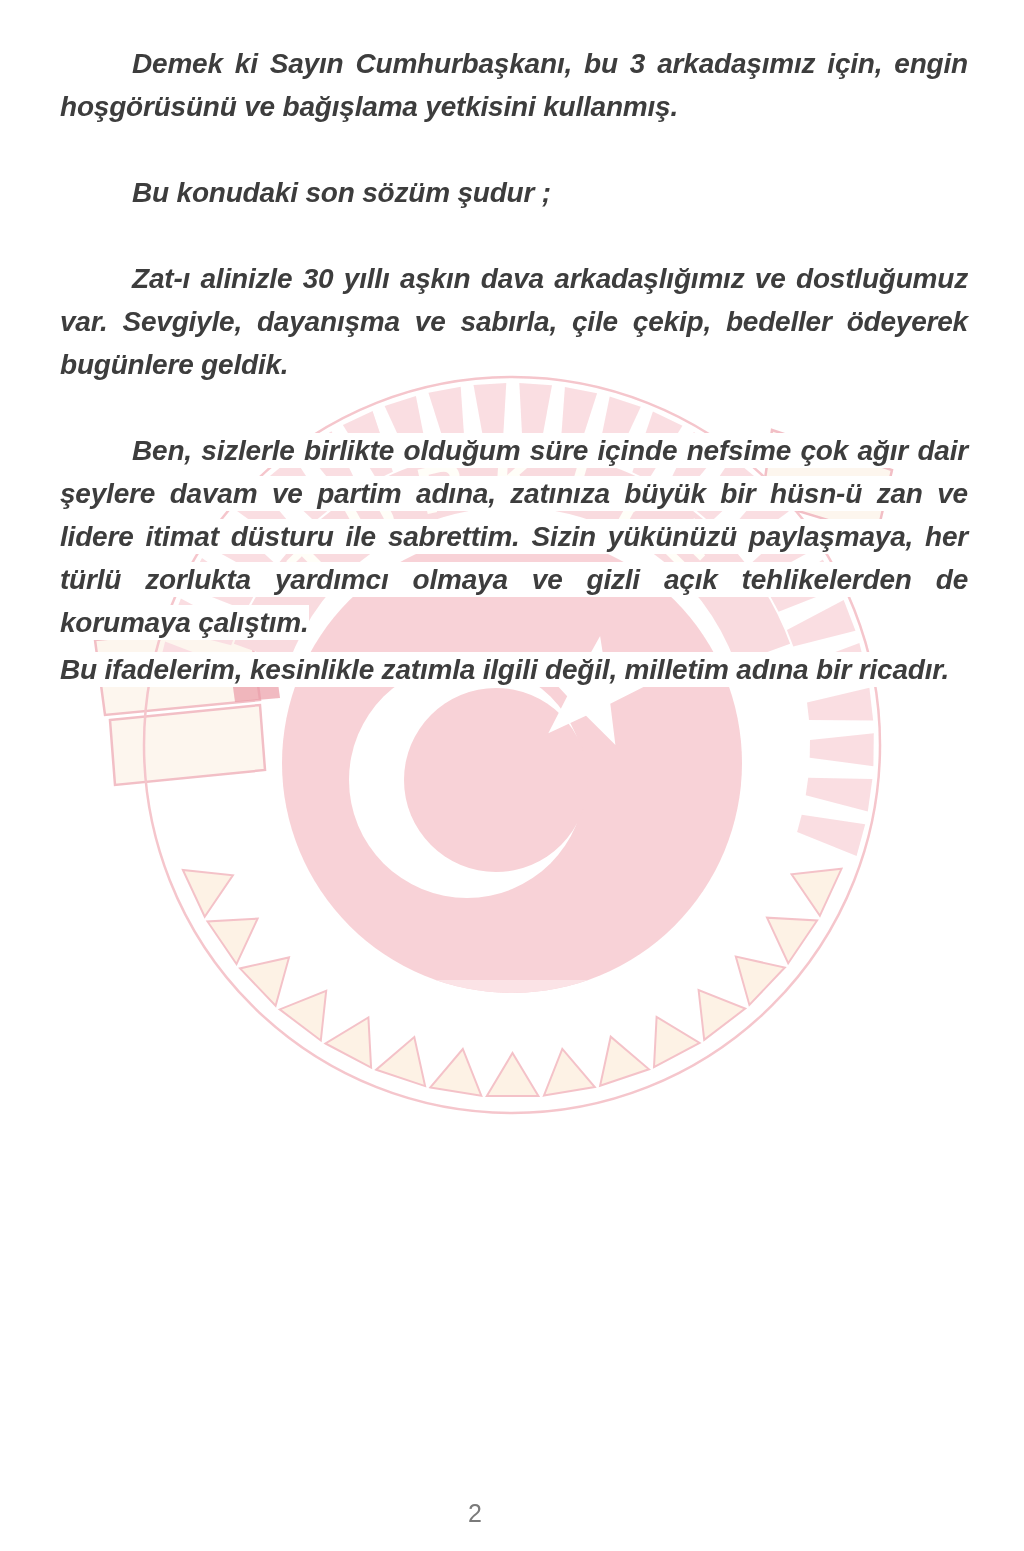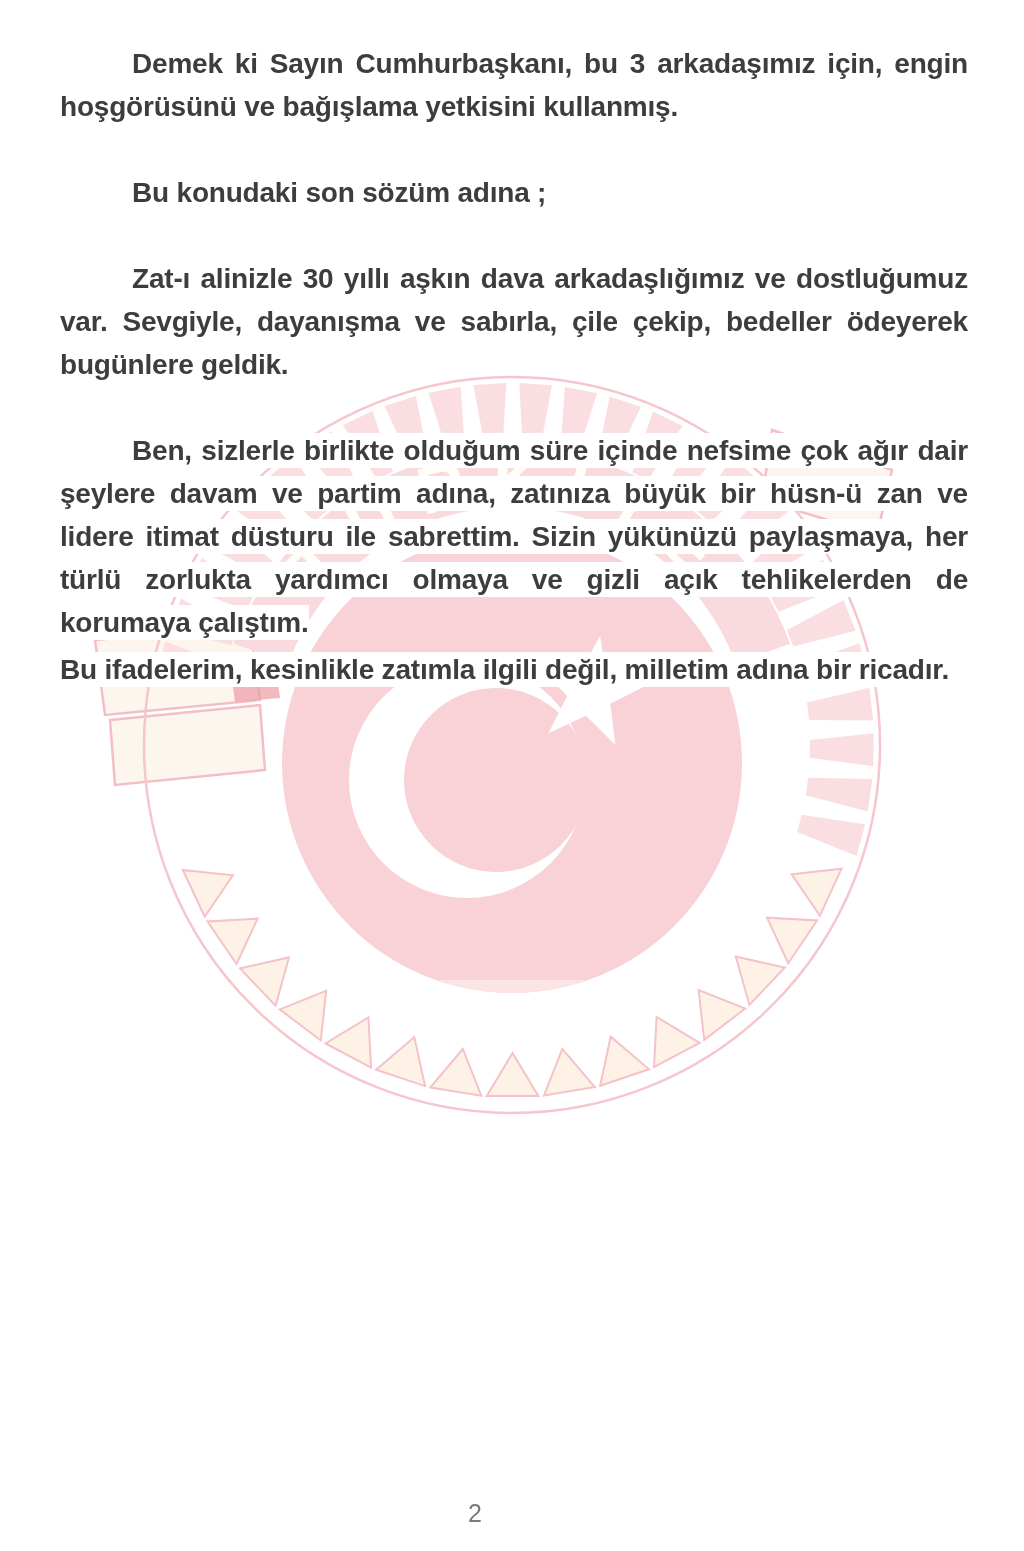--- a/index.html
+++ b/index.html
@@ -25,21 +25,21 @@
     top: 42px;
     width: 915px;
     color: #3d3d3d;
     font-family: "Liberation Sans", "DejaVu Sans", sans-serif;
     font-weight: bold;
     font-size: 28px;
     line-height: 43px;
     letter-spacing: -0.2px;
     text-align: justify;
   }
-  .para { margin: 0 7px 43px 0; }
+  .para { margin: 0 7px 43px 0; font-style: italic; }
   .para.indent { text-indent: 72px; }
   .para.tight { margin-bottom: 4px; }
   .txt {
     background: #ffffff;
     -webkit-box-decoration-break: clone;
     box-decoration-break: clone;
     padding: 2px 0;
   }
   .page-number {
     position: absolute;
@@ -141,20 +141,20 @@
     <circle cx="464" cy="430" r="92" fill="#f8d0d5"></circle>
     <path id="wm-star" fill="#ffffff" d="M568.1 285.9L547.9 322.3L506.8 315.8L535.2 346.2L516.3 383.3L554.0 365.7L583.4 395.1L578.3 353.8L615.4 334.9L574.5 327.0Z"></path>
 
     <text class="wm-text" font-size="66" letter-spacing="22" fill="#fffef8">
       <textPath href="#wm-text-curve" startOffset="50%" text-anchor="middle">TÜRKİYE</textPath>
     </text>
   </svg>
 
   <div class="content">
     <p class="para indent"><span class="txt">Demek ki Sayın Cumhurbaşkanı, bu 3 arkadaşımız için, engin hoşgörüsünü ve bağışlama yetkisini kullanmış.</span></p>
-    <p class="para indent"><span class="txt">Bu konudaki son sözüm adına ;</span></p>
+    <p class="para indent"><span class="txt">Bu konudaki son sözüm şudur ;</span></p>
     <p class="para indent"><span class="txt">Zat-ı alinizle 30 yıllı aşkın dava arkadaşlığımız ve dostluğumuz var. Sevgiyle, dayanışma ve sabırla, çile çekip, bedeller ödeyerek bugünlere geldik.</span></p>
     <p class="para indent tight"><span class="txt">Ben, sizlerle birlikte olduğum süre içinde nefsime çok ağır dair şeylere davam ve partim adına, zatınıza büyük bir hüsn-ü zan ve lidere itimat düsturu ile sabrettim. Sizin yükünüzü paylaşmaya, her türlü zorlukta yardımcı olmaya ve gizli açık tehlikelerden de korumaya çalıştım.</span></p>
     <p class="para"><span class="txt">Bu ifadelerim, kesinlikle zatımla ilgili değil, milletim adına bir ricadır.</span></p>
   </div>
 
   <div class="page-number">2</div>
 </div>
 
 </body></html>

